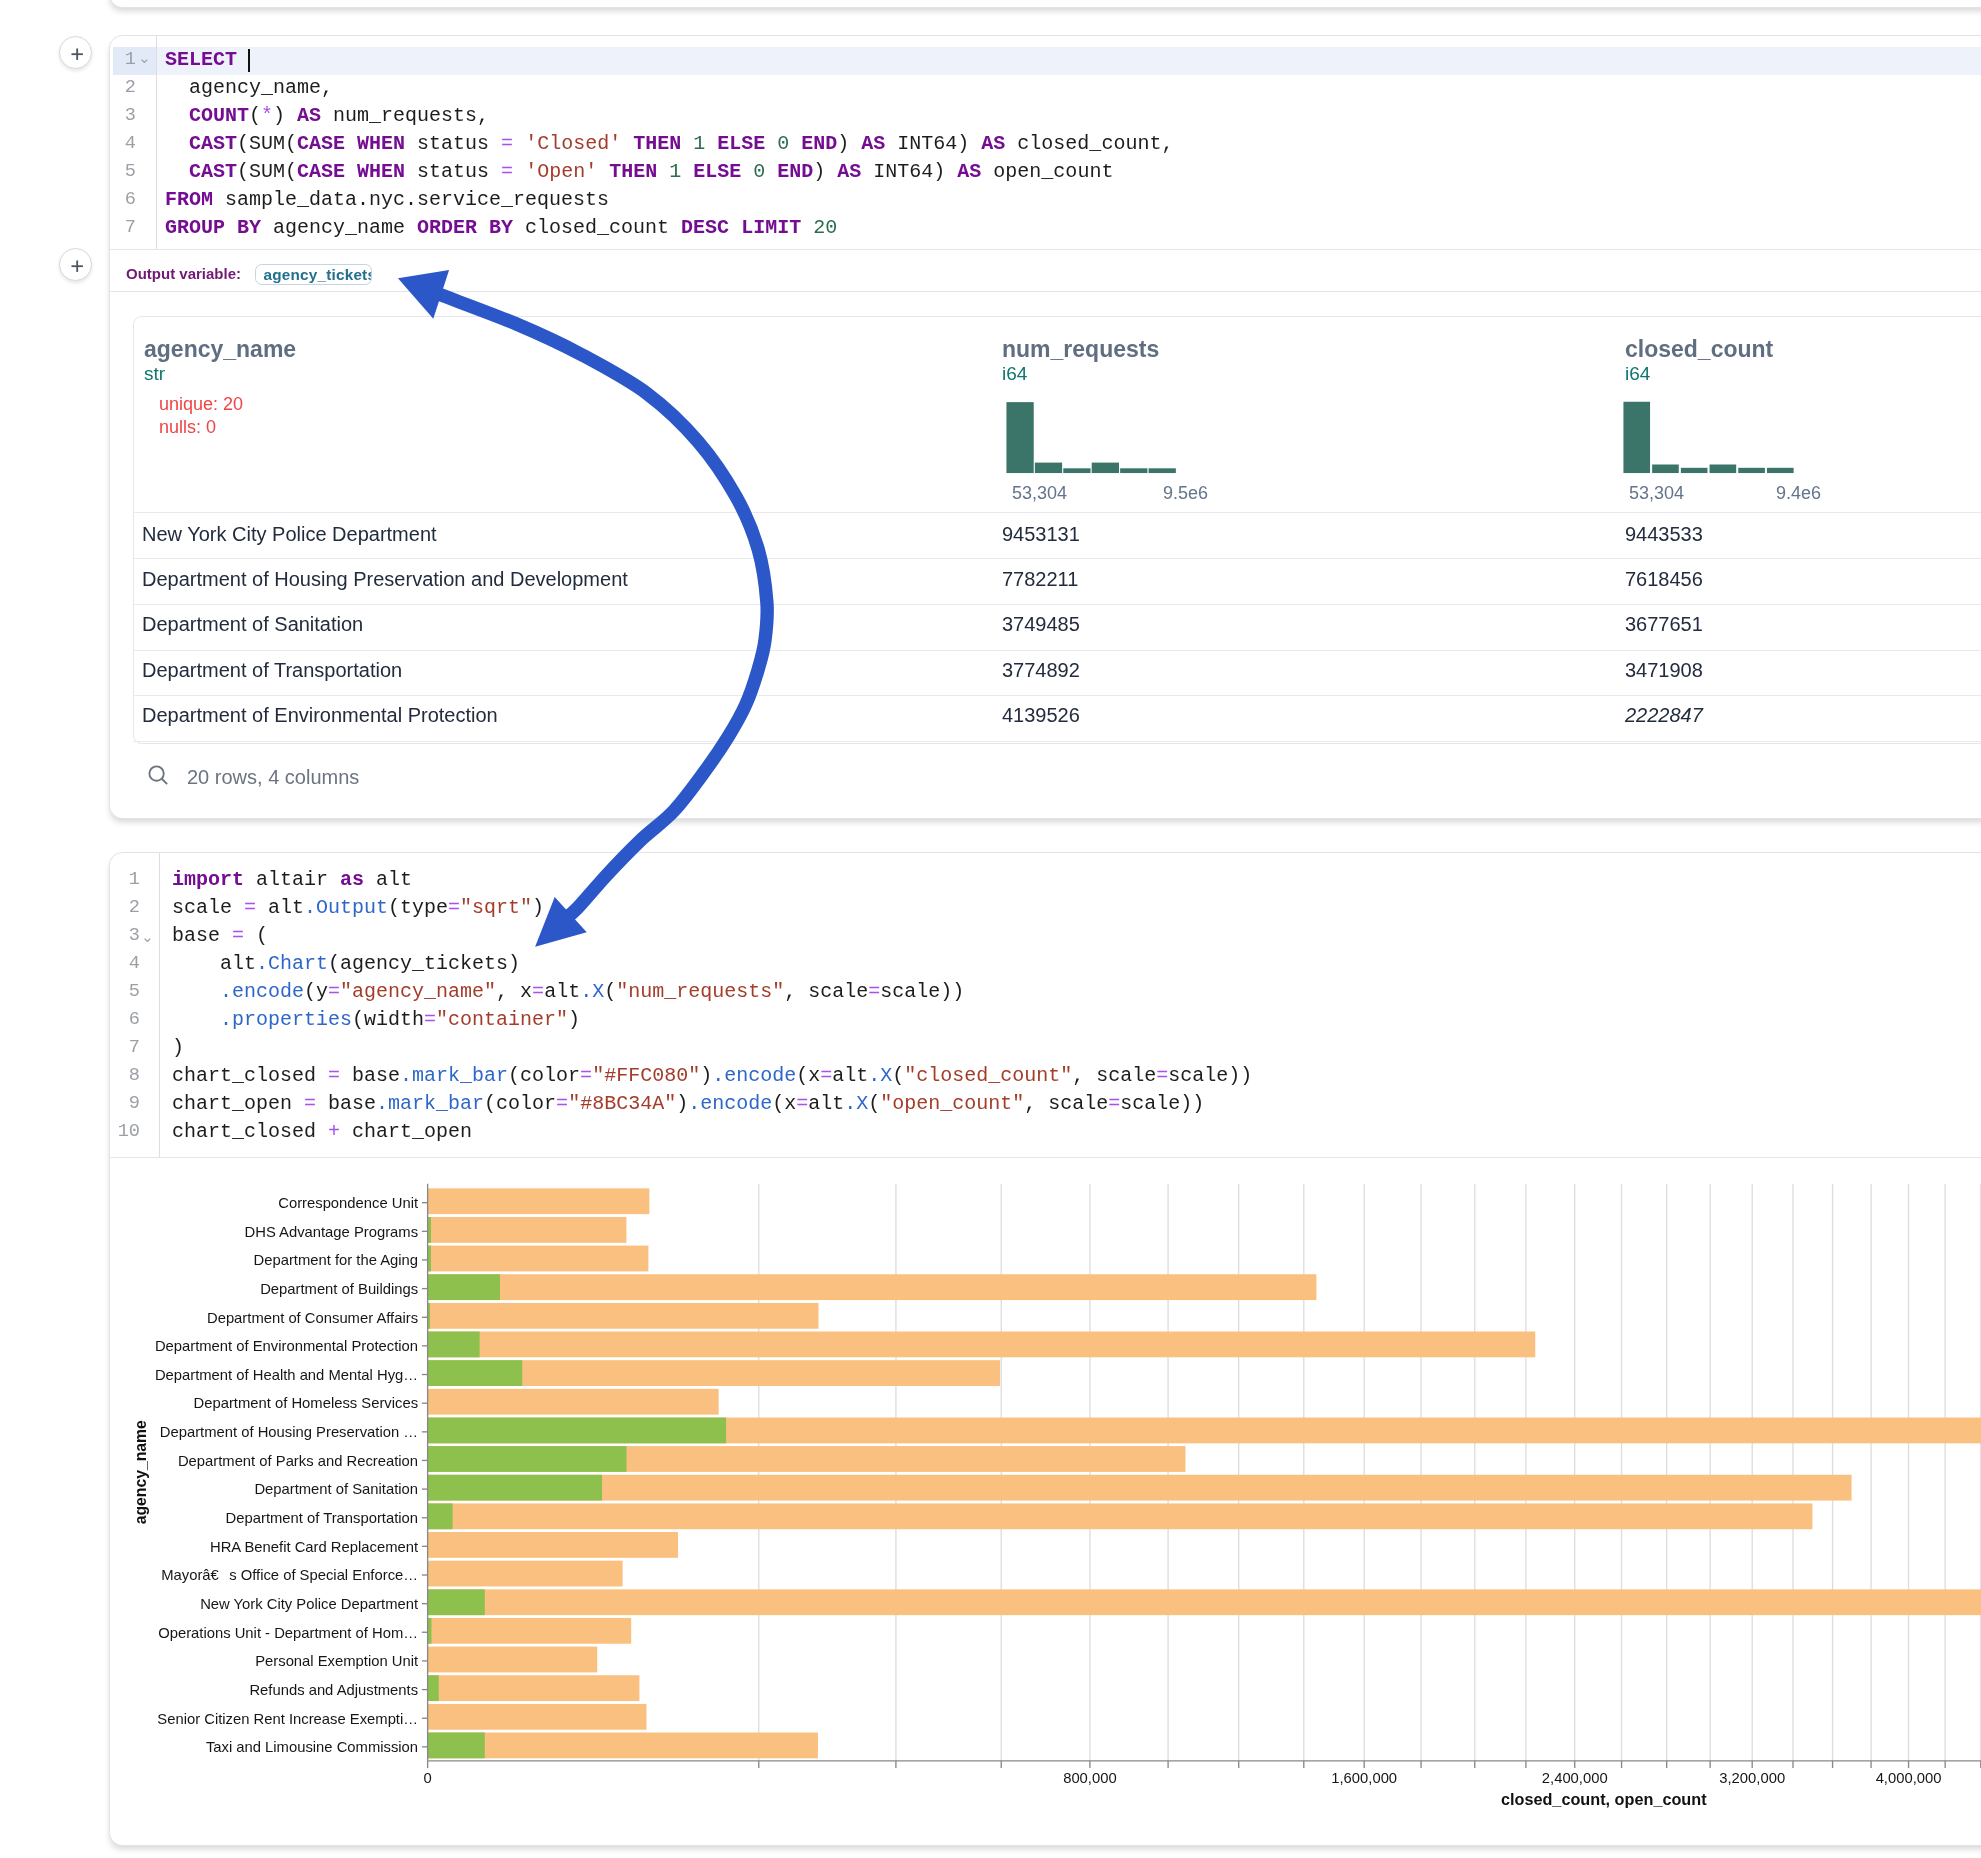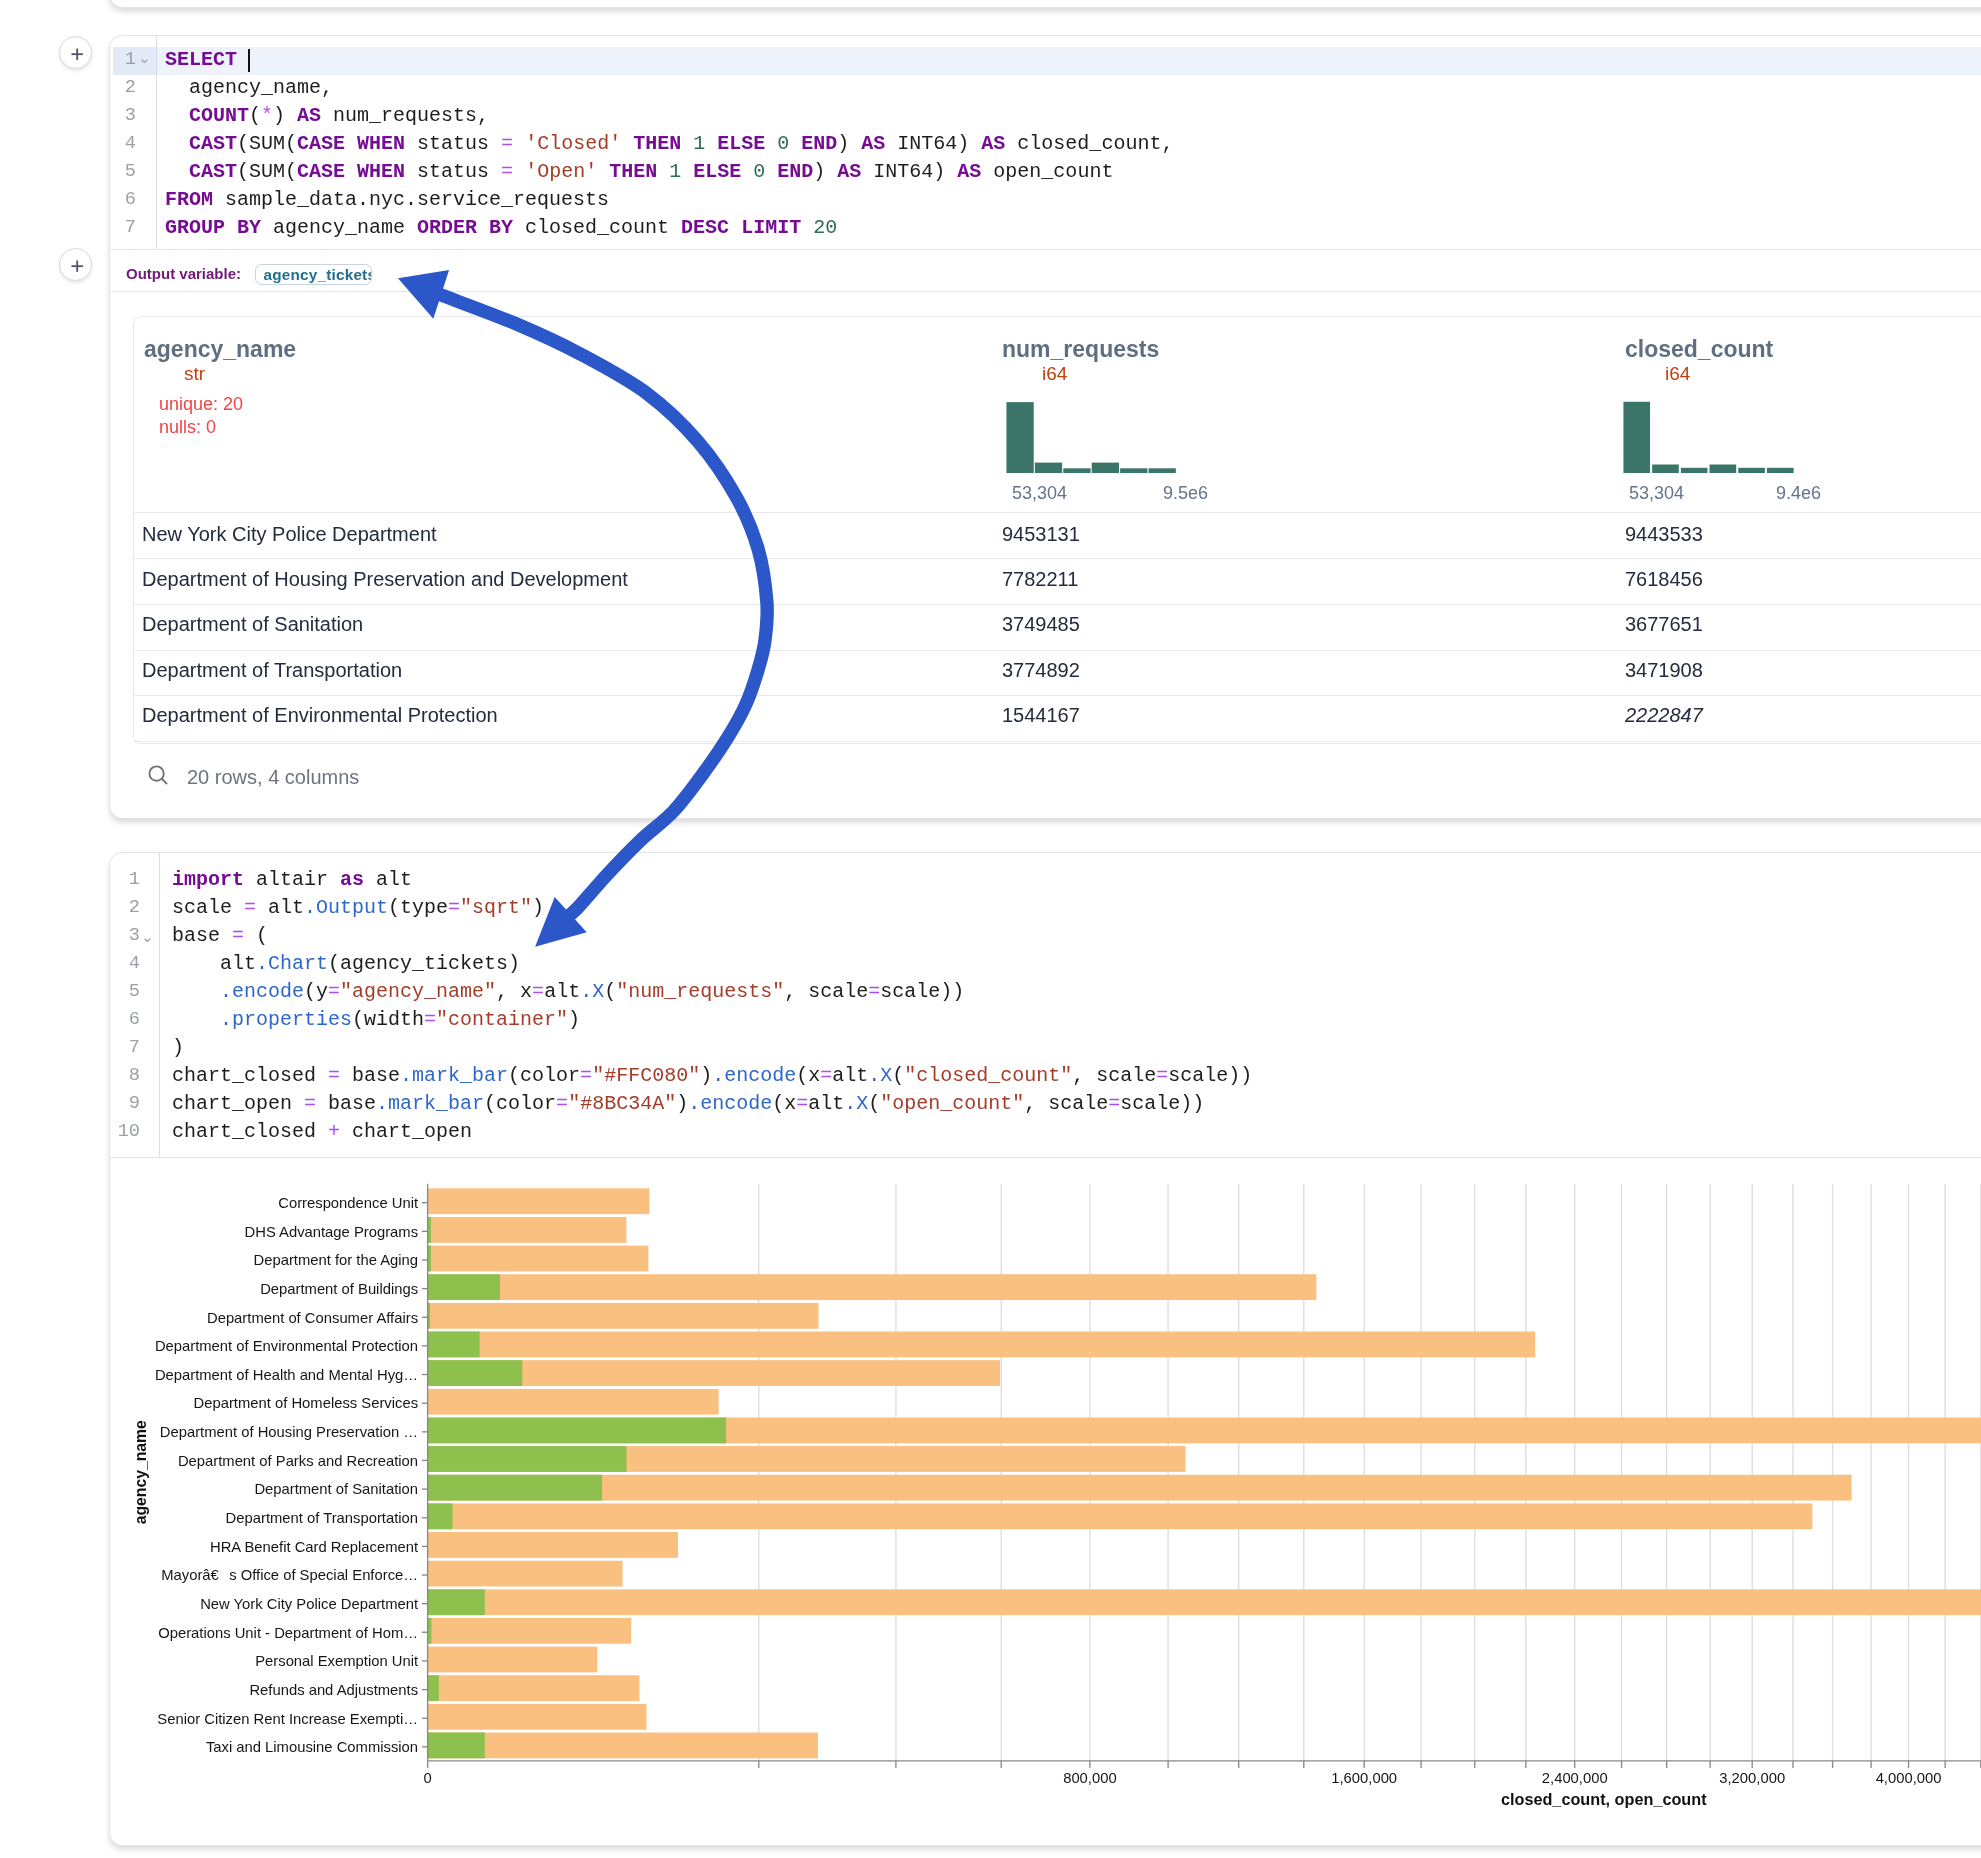--- a/index.html
+++ b/index.html
@@ -20,21 +20,21 @@
   .str { color:#a33d2a; }
   .num { color:#2d6d4e; }
   .fn  { color:#2e66c9; }
   .hl-line   { position:absolute; background:#eef2fb; }
   .hl-gutter { position:absolute; background:#e2eaf8; }
   .gutsep { position:absolute; width:1.3px; background:#dcdee2; }
   .hline { position:absolute; height:1.3px; background:#e4e5e9; }
   .tblcard { position:absolute; background:#fff; border:1.3px solid #e3e6ec; border-radius:8.6px; }
   .tbltxt { position:absolute; font-size:20px; color:#222c3d; white-space:nowrap; }
   .colhead { position:absolute; font-size:23px; font-weight:bold; color:#5f6e80; }
-  .coltype { position:absolute; font-size:19px; color:#c2410c;margin-left:40px; }
+  .coltype { position:absolute; font-size:19px; color:#0f766e; }
   .colstat { position:absolute; font-size:18px; color:#ef4444;margin-left:15px; }
   .histlab { position:absolute; font-size:18px; color:#64748b; }
   .rowline { position:absolute; left:133px; right:0; height:1.3px; background:#e8eaef; }
 </style>
 </head>
 <body>
 
 <div style="position:absolute; left:109px; width:1912px; top:-38px; height:46px;
             background:#fff; border:1.3px solid #e2e3e7; border-radius:13.4px;
             box-shadow:0 4.8px 6.7px -1.9px rgba(0,0,0,0.16);"></div>
@@ -130,21 +130,21 @@
   <div class="tbltxt" style="left:33px; top:533px;">Department of Housing Preservation and Development</div>
   <div class="tbltxt" style="left:893px; top:533px;">7782211</div>
   <div class="tbltxt" style="left:1516px; top:533px;">7618456</div>
   <div class="tbltxt" style="left:33px; top:578px;">Department of Sanitation</div>
   <div class="tbltxt" style="left:893px; top:578px;">3749485</div>
   <div class="tbltxt" style="left:1516px; top:578px;">3677651</div>
   <div class="tbltxt" style="left:33px; top:624px;">Department of Transportation</div>
   <div class="tbltxt" style="left:893px; top:624px;">3774892</div>
   <div class="tbltxt" style="left:1516px; top:624px;">3471908</div>
   <div class="tbltxt" style="left:33px; top:669px;">Department of Environmental Protection</div>
-  <div class="tbltxt" style="left:893px; top:669px;">1544167</div>
+  <div class="tbltxt" style="left:893px; top:669px;">4139526</div>
   <div class="tbltxt" style="left:1516px; top:669px;font-style:italic;">2222847</div>
 
   <div style="position:absolute; left:38px; top:729px; width:21px; height:21px;">
     <svg width="23" height="23" viewBox="0 0 24 24">
         <circle cx="10" cy="10" r="7.5" fill="none" stroke="#69727e" stroke-width="1.9"></circle>
         <line x1="15.4" y1="15.4" x2="21" y2="21" stroke="#69727e" stroke-width="1.9"></line>
       </svg>
   </div>
   <div style="position:absolute; left:78px; top:731px; font-size:20px; color:#6b7480;">20 rows, 4 columns</div>
 </div>

